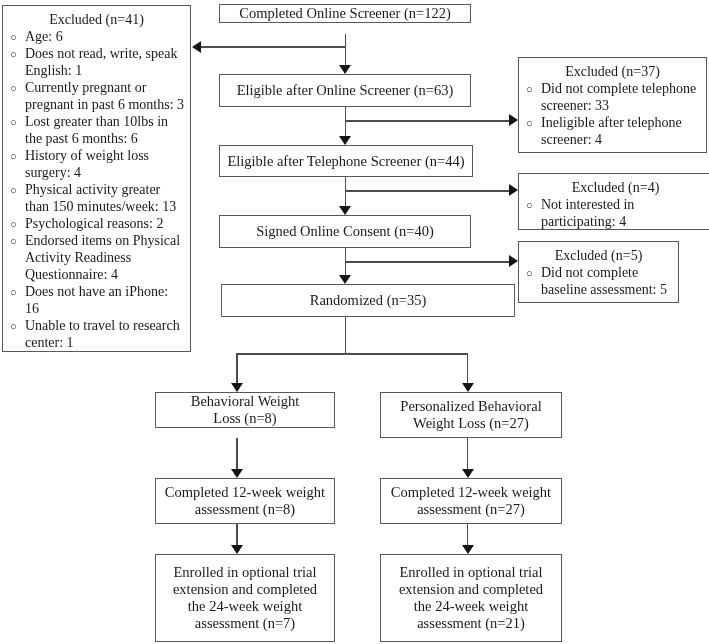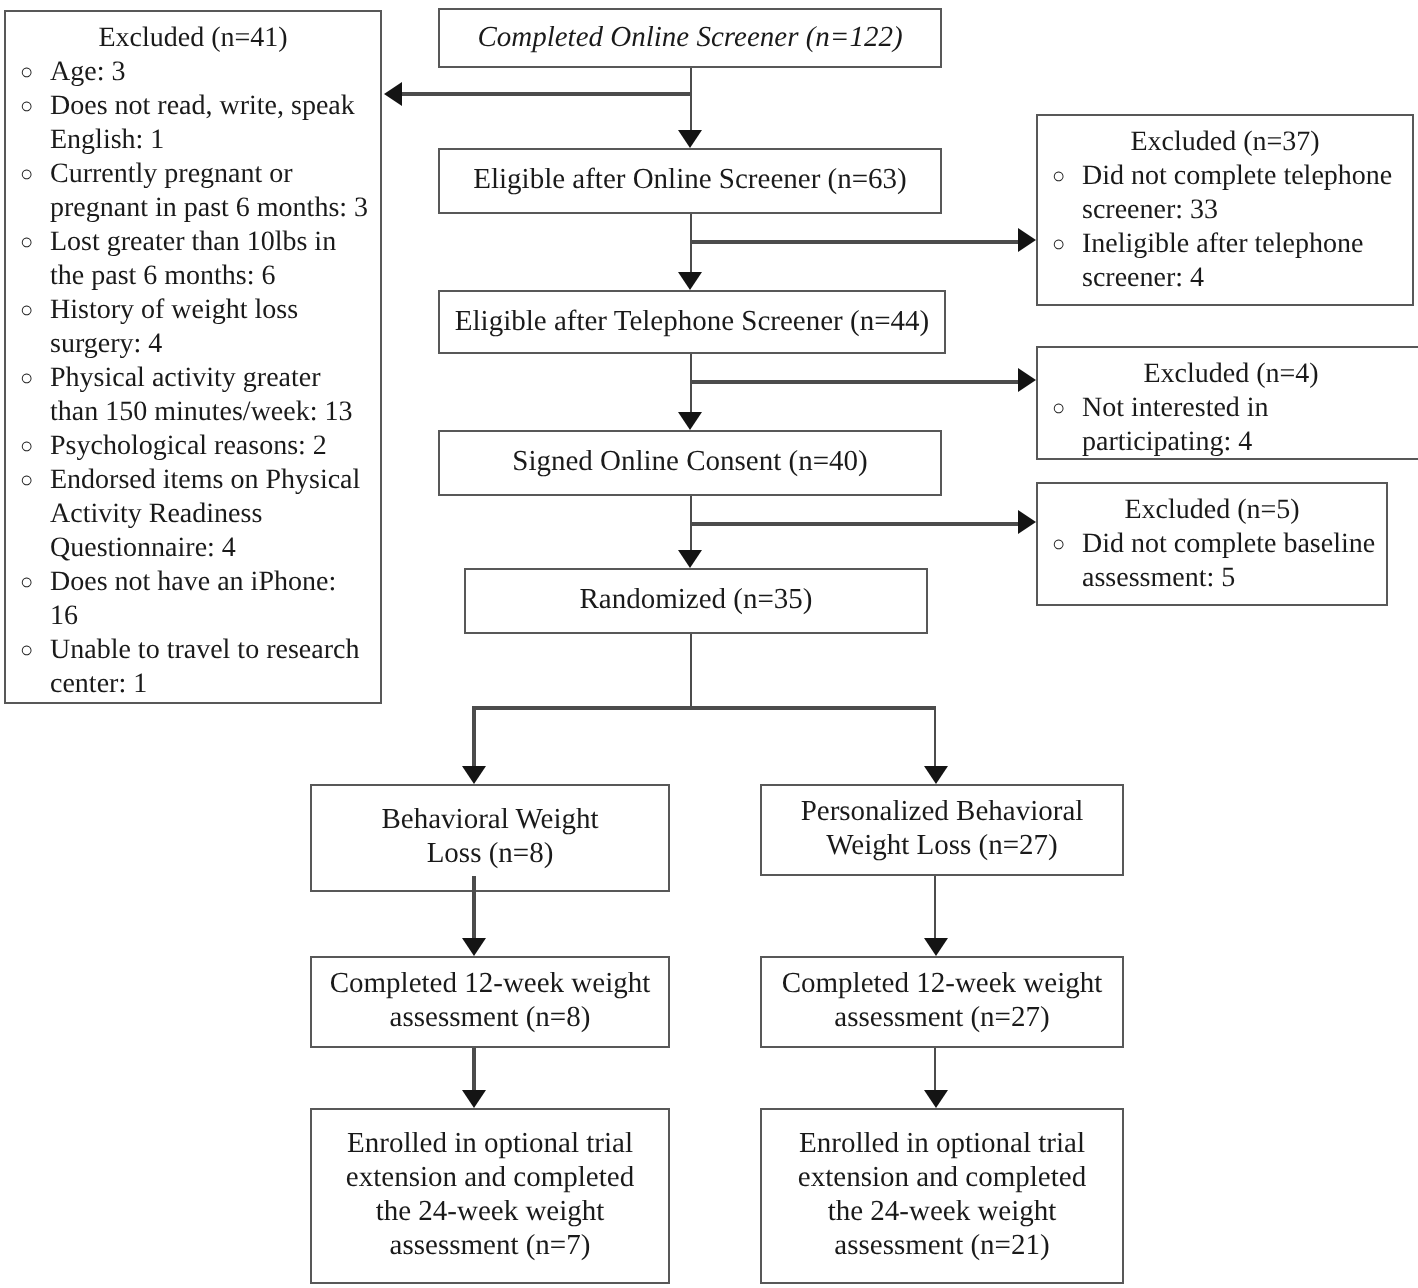--- a/index.html
+++ b/index.html
@@ -38,34 +38,34 @@
     border-left:6px solid transparent;border-right:6px solid transparent;
     border-top:9px solid #141414;}
   .arr-l{position:absolute;width:0;height:0;
     border-top:6px solid transparent;border-bottom:6px solid transparent;
     border-right:9px solid #141414;}
   .arr-r{position:absolute;width:0;height:0;
     border-top:6px solid transparent;border-bottom:6px solid transparent;
     border-left:9px solid #141414;}
 
   
-  #box-completed{left:219px;top:4px;width:252px;height:30px;font-style:italic;}
+  #box-completed{left:219px;top:4px;width:252px;height:19px;}
   #box-eligible-online{left:219px;top:74px;width:252px;height:33px;}
   #box-eligible-phone{left:219px;top:145px;width:254px;height:32px;}
   #box-consent{left:219px;top:215px;width:252px;height:33px;}
-  #box-randomized{left:232px;top:284px;width:232px;height:33px;}
+  #box-randomized{left:221px;top:284px;width:294px;height:33px;}
 
   
   #box-excluded-left{left:2px;top:5px;width:189px;height:347px;}
   #box-excluded-r1{left:518px;top:57px;width:189px;height:96px;}
   #box-excluded-r2{left:518px;top:173px;width:195px;height:57px;}
-  #box-excluded-r3{left:518px;top:241px;width:176px;height:62px;font-family:Liberation Serif, serif;}
+  #box-excluded-r3{left:518px;top:241px;width:161px;height:62px;font-family:Liberation Serif, serif;}
 
   
-  #box-arm-left{left:155px;top:392px;width:180px;height:54px;}
+  #box-arm-left{left:155px;top:392px;width:180px;height:36px;}
   #box-arm-right{left:380px;top:392px;width:182px;height:46px;}
   #box-left-12wk{left:155px;top:478px;width:180px;height:46px;}
   #box-right-12wk{left:380px;top:478px;width:182px;height:46px;}
   #box-left-24wk{left:155px;top:554px;width:180px;height:88px;}
   #box-right-24wk{left:380px;top:554px;width:182px;height:88px;}
 </style>
 </head>
 <body>
 
 <div id="figure">
@@ -74,21 +74,21 @@
   <div class="box flowbox" id="box-eligible-online">Eligible after Online Screener (n=63)</div>
   <div class="box flowbox" id="box-eligible-phone">Eligible after Telephone Screener (n=44)</div>
   <div class="box flowbox" id="box-consent">Signed Online Consent (n=40)</div>
   <div class="box flowbox" id="box-randomized">Randomized (n=35)</div>
 
   <div class="box exbox" id="box-excluded-left">
     <div class="ex-title">Excluded (n=41)</div>
     <div>
         <div class="bullet-row">
           <span class="bullet">○</span>
-          <span class="bullet-text">Age: 3</span>
+          <span class="bullet-text">Age: 6</span>
         </div>
         <div class="bullet-row">
           <span class="bullet">○</span>
           <span class="bullet-text">Does not read, write, speak English: 1</span>
         </div>
         <div class="bullet-row">
           <span class="bullet">○</span>
           <span class="bullet-text">Currently pregnant or pregnant in past 6 months: 3</span>
         </div>
         <div class="bullet-row">

